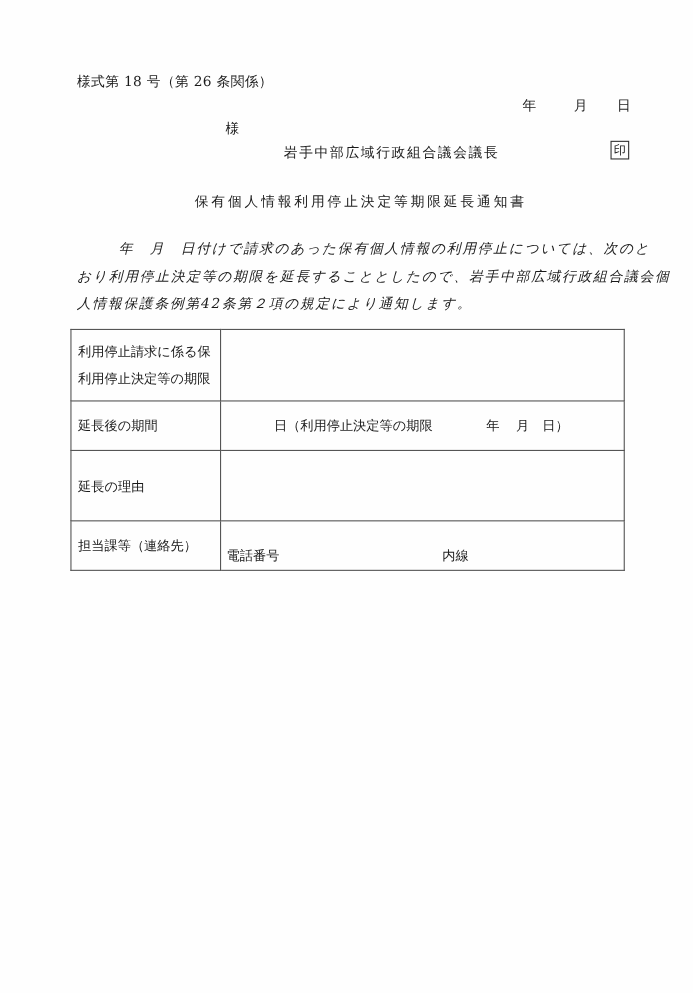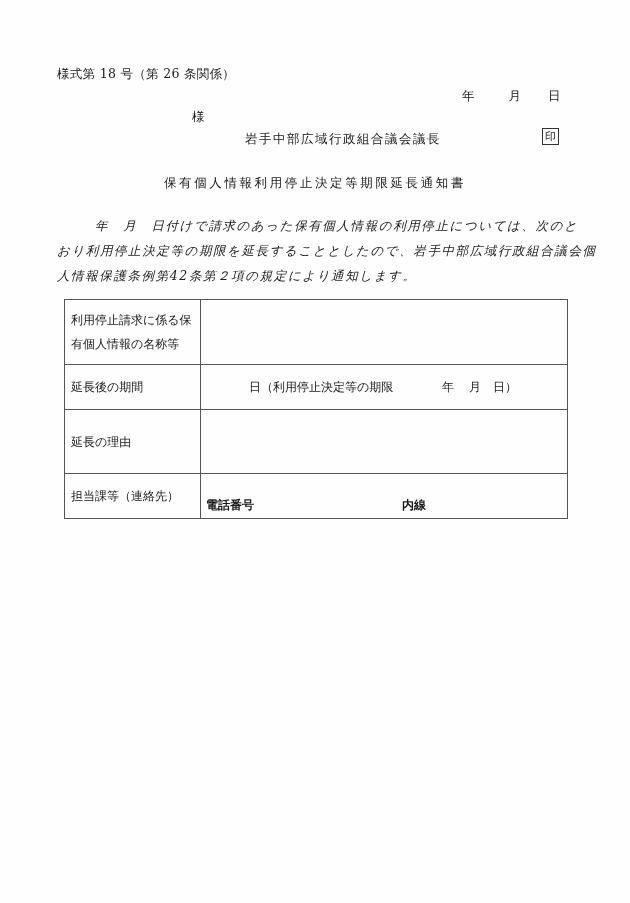--- a/index.html
+++ b/index.html
@@ -4,21 +4,21 @@
 <style>
   html, body { margin: 0; padding: 0; }
   body {
     width: 630px; height: 903px;
     background: #fefefe;
     font-family: "DejaVu Serif", "Liberation Serif", serif;
     color: #1a1a1a;
     position: relative;
     overflow: hidden;
   }
-  .abs { position: absolute; white-space: nowrap; }
+  .abs { position: absolute; white-space: nowrap; margin-left: 13px; }
   .t13 { font-size: 12.5px; }
   .form-no { left: 57px; top: 66px; letter-spacing: 0.3px; }
   .date { left: 462px; top: 88px; }
   .date span { display: inline-block; }
   .addressee { left: 192px; top: 109px; }
   .sender { left: 245px; top: 131px; letter-spacing: 1.5px; font-family: Liberation Mono, monospace; }
   .seal {
     left: 542px; top: 128px;
     width: 15px; height: 15px;
     border: 1px solid #333;
@@ -39,21 +39,21 @@
     padding-left: 48px;
   }
   table.info td { border: 1px solid #555; padding: 0; vertical-align: middle; }
   table.info td.label { width: 129px; padding-left: 6px; line-height: 24px; }
   .row1 { height: 65px; }
   .row2 { height: 45px; }
   .row3 { height: 64px; }
   .row4 { height: 45px; }
   .period-cell { position: relative; }
   .period-cell span { position: absolute; top: 50%; transform: translateY(-50%); white-space: nowrap; }
-  .contact-cell { position: relative; font-weight: bold; }
+  .contact-cell { position: relative; }
   .contact-cell span { position: absolute; bottom: 4px; white-space: nowrap; }
   .label-top { vertical-align: top !important; }
   .label-top div { padding-top: 10px; }
 </style>
 </head>
 <body>
 
 <div class="abs t13 form-no">様式第 18 号（第 26 条関係）</div>
 
 <div class="abs t13 date">
@@ -72,21 +72,21 @@
   <span class="line" style="padding-left:38px">年　月　日付けで請求のあった保有個人情報の利用停止については、次のと</span>
   <span class="line">おり利用停止決定等の期限を延長することとしたので、岩手中部広域行政組合議会個</span>
   <span class="line">人情報保護条例第42条第２項の規定により通知します。</span>
 </div>
 
 <table class="info">
   <tbody>
       <tr class="row1">
     <td class="label">
       <div>利用停止請求に係る保</div>
-      <div>有個人情報の名称等</div>
+      <div>利用停止決定等の期限</div>
     </td>
     <td></td>
   </tr>
   <tr class="row2">
     <td class="label">延長後の期間</td>
     <td class="period-cell">
       <span style="left:48px">日（利用停止決定等の期限</span>
       <span style="left:241px">年</span>
       <span style="left:268px">月</span>
       <span style="left:292px">日）</span>

